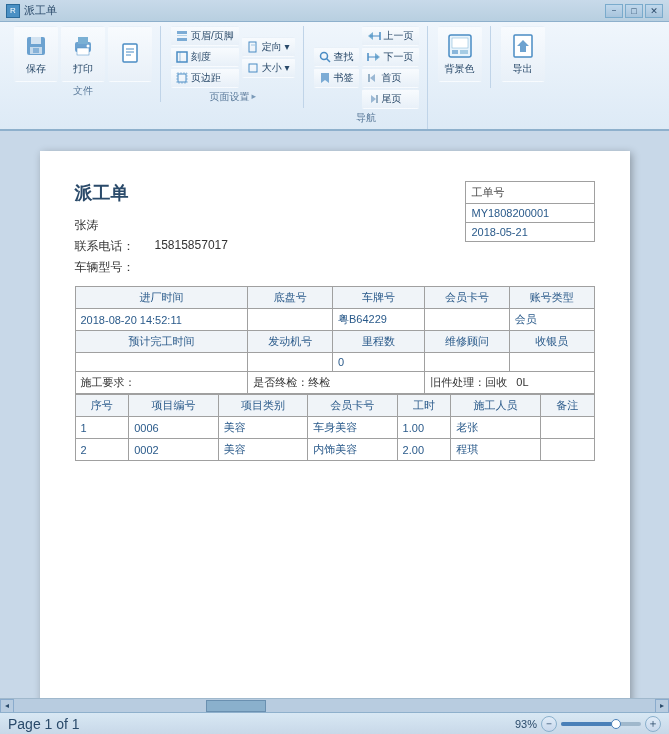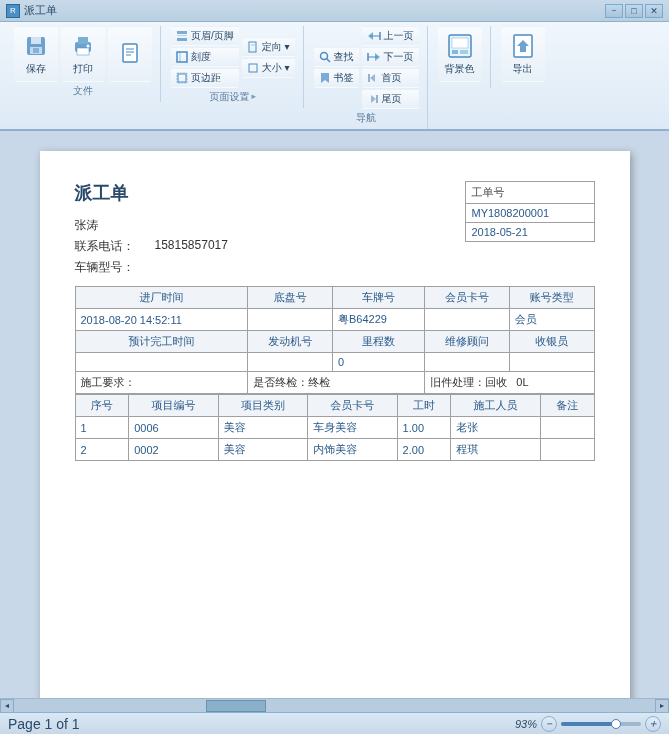--- a/index.html
+++ b/index.html
@@ -258,21 +258,20 @@
       justify-content: space-between;
     }
     .status-left {
       font-size: 14px;
       color: #2a4a6a;
     }
     .status-right {
       display: flex;
       align-items: center;
       gap: 4px;
-      font-style: italic;
     }
     .zoom-text {
       font-size: 11px;
       color: #2a4a6a;
     }
     .zoom-slider-track {
       width: 80px;
       height: 4px;
       background: #a0b8cc;
       border-radius: 2px;

